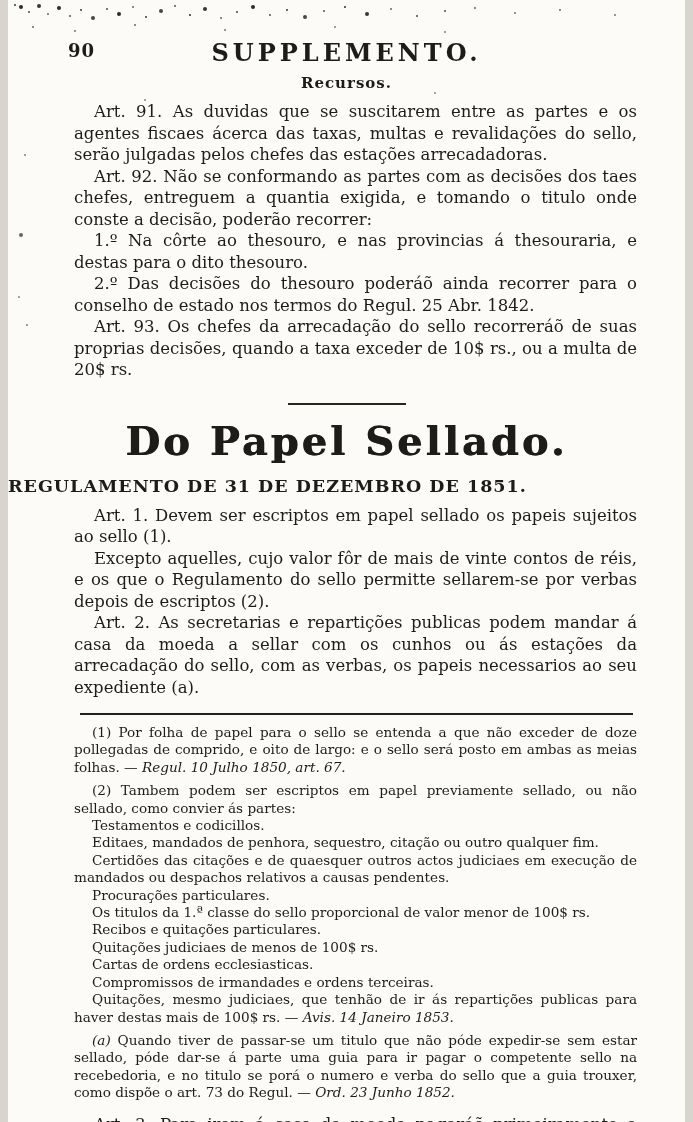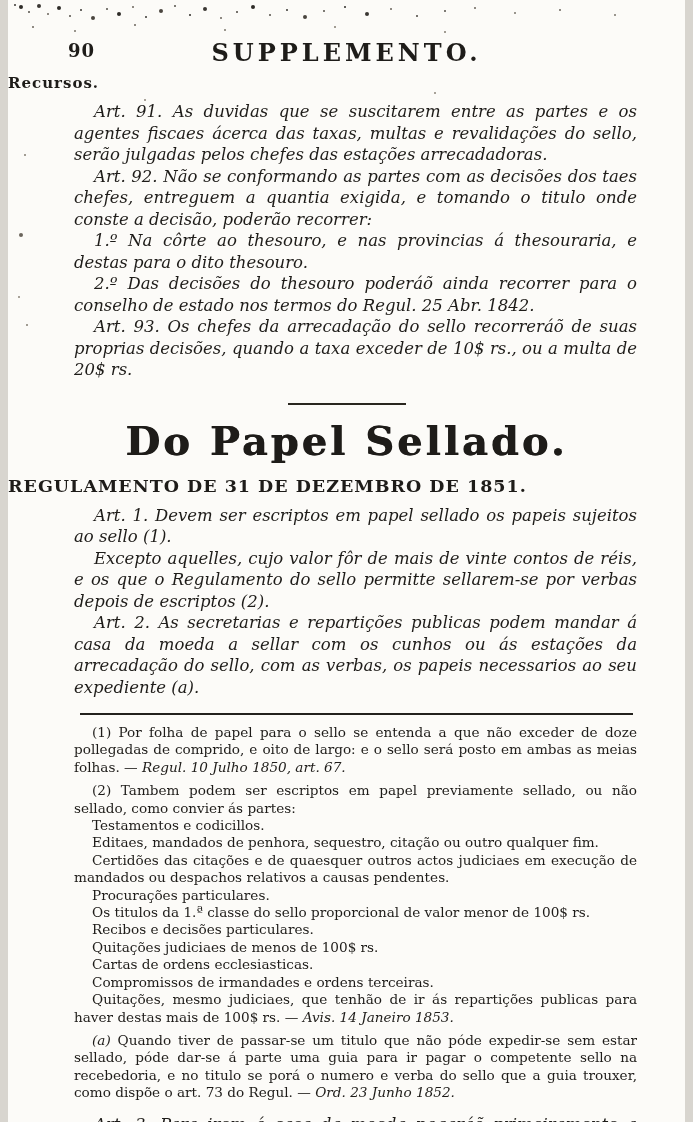--- a/index.html
+++ b/index.html
@@ -32,25 +32,25 @@
   }
   header{position:relative;padding-top:38px;}
   .pagenum{
     position:absolute;left:60px;top:40px;
     font-weight:bold;font-size:18px;letter-spacing:1px;
   }
   .htitle{
     text-align:center;font-weight:bold;font-size:24px;letter-spacing:4px;
   }
   .hsub{
-    font-weight:bold;font-size:15px;margin-top:7px;letter-spacing:1px;
+    text-align:center;font-weight:bold;font-size:15px;margin-top:7px;letter-spacing:1px;
   }
   .body-text{
     margin:9px 48px 0 66px;
-    font-size:16.5px;line-height:21.5px;text-align:justify;font-style:italic;
+    font-size:16.5px;line-height:21.5px;text-align:justify;
   }
   .main-para{margin:0;text-indent:20px;}
   .divider{
     width:118px;border:0;border-top:2.5px solid #29261f;margin:22px auto 0;
   }
   .section-title{
     margin:12px 0 0;text-align:center;
     font-size:40px;font-weight:bold;letter-spacing:3px;
     text-shadow:0.6px 0 0 #1e1c19;
   }
@@ -105,21 +105,21 @@
   <hr class="fn-rule">
 
   <section class="footnotes">
       <p class="fn-para group"><span>(1) Por folha de papel para o sello se entenda a que não exceder de doze pollegadas de comprido, e oito de largo: e o sello será posto em ambas as meias folhas. — </span><span class="it">Regul. 10 Julho 1850, art. 67.</span></p>
       <p class="fn-para group"><span>(2) Tambem podem ser escriptos em papel previamente sellado, ou não sellado, como convier ás partes:</span></p>
       <p class="fn-para"><span>Testamentos e codicillos.</span></p>
       <p class="fn-para"><span>Editaes, mandados de penhora, sequestro, citação ou outro qualquer fim.</span></p>
       <p class="fn-para"><span>Certidões das citações e de quaesquer outros actos judiciaes em execução de mandados ou despachos relativos a causas pendentes.</span></p>
       <p class="fn-para"><span>Procurações particulares.</span></p>
       <p class="fn-para"><span>Os titulos da 1.ª classe do sello proporcional de valor menor de 100$ rs.</span></p>
-      <p class="fn-para"><span>Recibos e decisões particulares.</span></p>
+      <p class="fn-para"><span>Recibos e quitações particulares.</span></p>
       <p class="fn-para"><span>Quitações judiciaes de menos de 100$ rs.</span></p>
       <p class="fn-para"><span>Cartas de ordens ecclesiasticas.</span></p>
       <p class="fn-para"><span>Compromissos de irmandades e ordens terceiras.</span></p>
       <p class="fn-para"><span>Quitações, mesmo judiciaes, que tenhão de ir ás repartições publicas para haver destas mais de 100$ rs. — </span><span class="it">Avis. 14 Janeiro 1853.</span></p>
       <p class="fn-para group"><span class="it">(a) </span><span>Quando tiver de passar-se um titulo que não póde expedir-se sem estar sellado, póde dar-se á parte uma guia para ir pagar o competente sello na recebedoria, e no titulo se porá o numero e verba do sello que a guia trouxer, como dispõe o art. 73 do Regul. — </span><span class="it">Ord. 23 Junho 1852.</span></p>
     </section>
 
   <section class="body-text closing">
       <p class="main-para"><span>Art. 3. Para irem á casa da moeda pagaráõ primeiramente a taxa na</span></p>
     </section>

